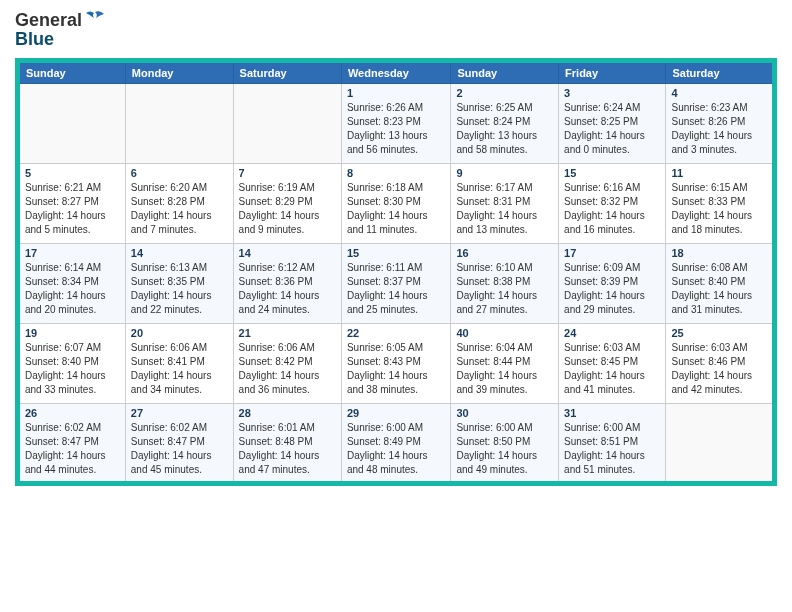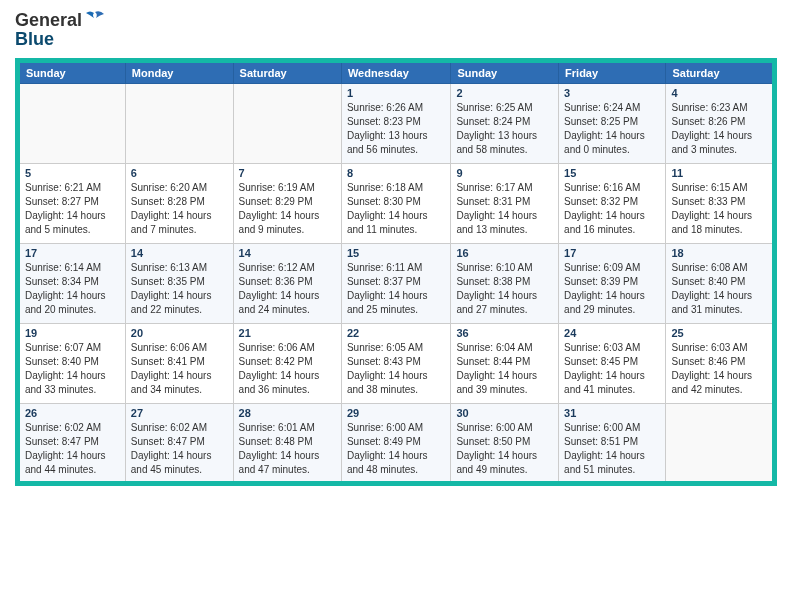--- a/index.html
+++ b/index.html
@@ -300,21 +300,21 @@
       </td>
           <td>
         <div class="day-num">22</div>
         <div class="day-info">
           Sunrise: 6:05 AM<br>
           Sunset: 8:43 PM<br>
           Daylight: 14 hours and 38 minutes.
         </div>
       </td>
           <td>
-        <div class="day-num">36</div>
+        <div class="day-num">40</div>
         <div class="day-info">
           Sunrise: 6:04 AM<br>
           Sunset: 8:44 PM<br>
           Daylight: 14 hours and 39 minutes.
         </div>
       </td>
           <td>
         <div class="day-num">24</div>
         <div class="day-info">
           Sunrise: 6:03 AM<br>

